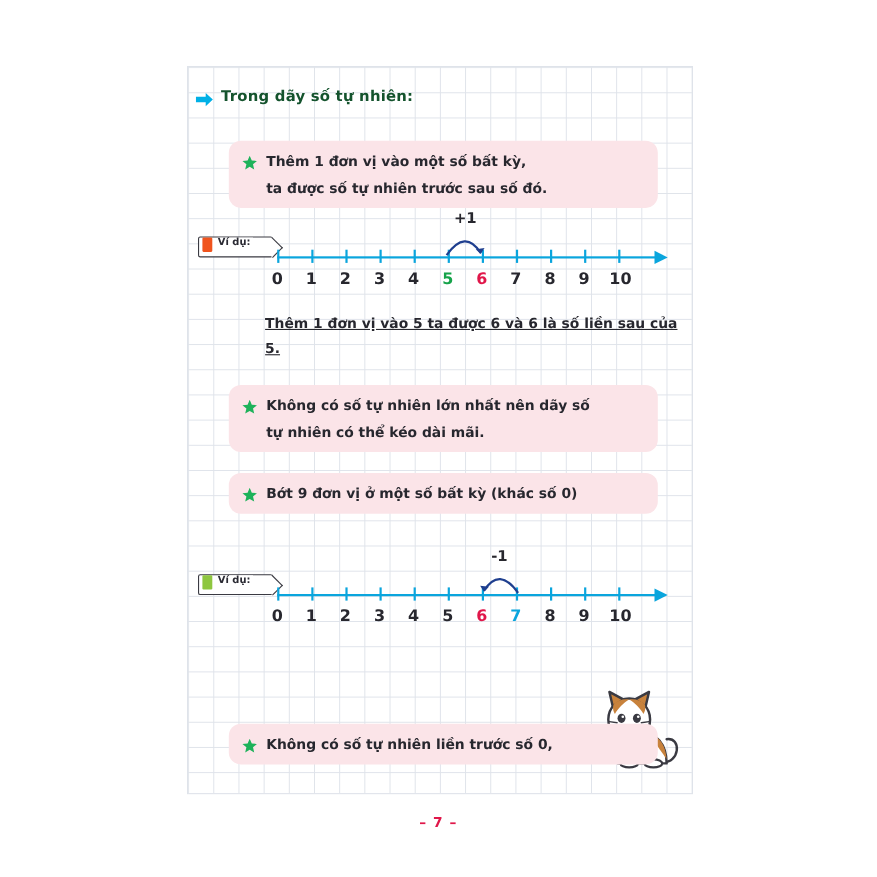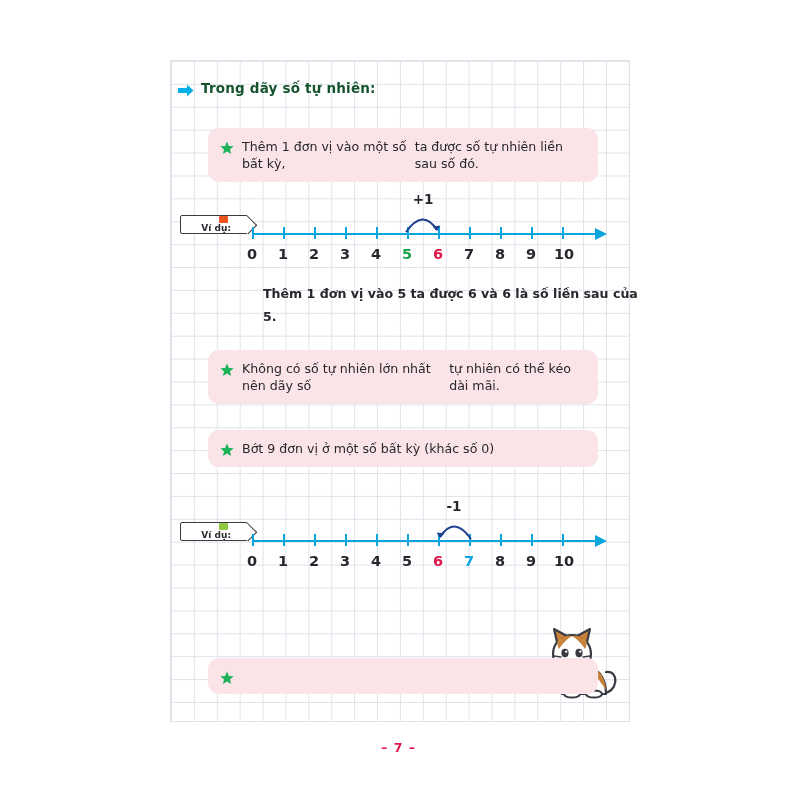--- a/index.html
+++ b/index.html
@@ -59,43 +59,42 @@
     display:flex;
     gap:8px;
   }
   .star-icon{
     flex:0 0 auto;
     width:14px;height:14px;
     color:#1eb25a;
     margin-top:2px;
   }
   .note-lines{
-    display:flex;
+    display:flex;flex-direction:column;
     gap:7px;
     font-size:12.6px;
     color:#27272e;
     line-height:1.35;
-    font-weight:400;
+    font-weight:700;
   }
   .note1{left:38px;top:68px;width:390px;}
   .note2{left:38px;top:290px;width:390px;}
   .note3{left:38px;top:370px;width:390px;}
   .note4{left:38px;top:598px;width:390px;}
 
   
   .ex-tag{
     position:absolute;
     height:19px;
-    display:flex;align-items:flex-end;
+    display:flex;align-items:flex-start;
     border:1.5px solid #3a3a42;
     background:#ffffff;
     border-radius:2px;
     padding-right:14px;
     box-sizing:border-box;
-    flex-direction:column;
   }
   .ex-tag::after{
     content:"";
     position:absolute;
     right:-7px;top:1.5px;
     width:12px;height:12.5px;
     background:#ffffff;
     border-right:1.5px solid #3a3a42;
     border-bottom:1.5px solid #3a3a42;
     transform:rotate(-45deg);
@@ -176,21 +175,21 @@
 
   
   .para{
     position:absolute;
     font-size:12.6px;
     color:#27272e;
     font-weight:600;
     line-height:1.85;
     width:380px;
   }
-  .para1{left:93px;top:222px;}
+  .para1{left:71px;top:222px;text-decoration:underline;}
   .para2{left:82px;top:528px;}
 
   
   .cat{
     position:absolute;
     left:358px;top:560px;
     width:92px;height:85px;
   }
 
   
@@ -224,21 +223,21 @@
     </div>
 
     <div class="note note1">
       <span class="star-icon">
         <svg viewBox="0 0 14 14" width="14" height="14">
           <path d="M7 0.5 L8.9 4.9 L13.6 5.3 L10 8.4 L11.1 13 L7 10.6 L2.9 13 L4 8.4 L0.4 5.3 L5.1 4.9 Z" fill="#1eb25a"></path>
         </svg>
       </span>
       <div class="note-lines">
         <span>Thêm 1 đơn vị vào một số bất kỳ,</span>
-        <span>ta được số tự nhiên liền sau số đó.</span>
+        <span>ta được số tự nhiên trước sau số đó.</span>
       </div>
     </div>
 
     <div class="ex-tag ex1">
       <span class="ex-swatch" style="background:#f0541e"></span>
       <span class="ex-label">Ví dụ:</span>
     </div>
 
     <div class="numline nl1">
       <div class="axis">
@@ -385,19 +384,20 @@
       </svg>
     </div>
 
     <div class="note note4">
       <span class="star-icon">
         <svg viewBox="0 0 14 14" width="14" height="14">
           <path d="M7 0.5 L8.9 4.9 L13.6 5.3 L10 8.4 L11.1 13 L7 10.6 L2.9 13 L4 8.4 L0.4 5.3 L5.1 4.9 Z" fill="#1eb25a"></path>
         </svg>
       </span>
       <div class="note-lines">
+        <span>Không có số tự nhiên liền trước số 0,</span>
       </div>
     </div>
 
   </div>
 
   <div class="pagenum">– 7 –</div>
 </div>
 
 </body></html>

